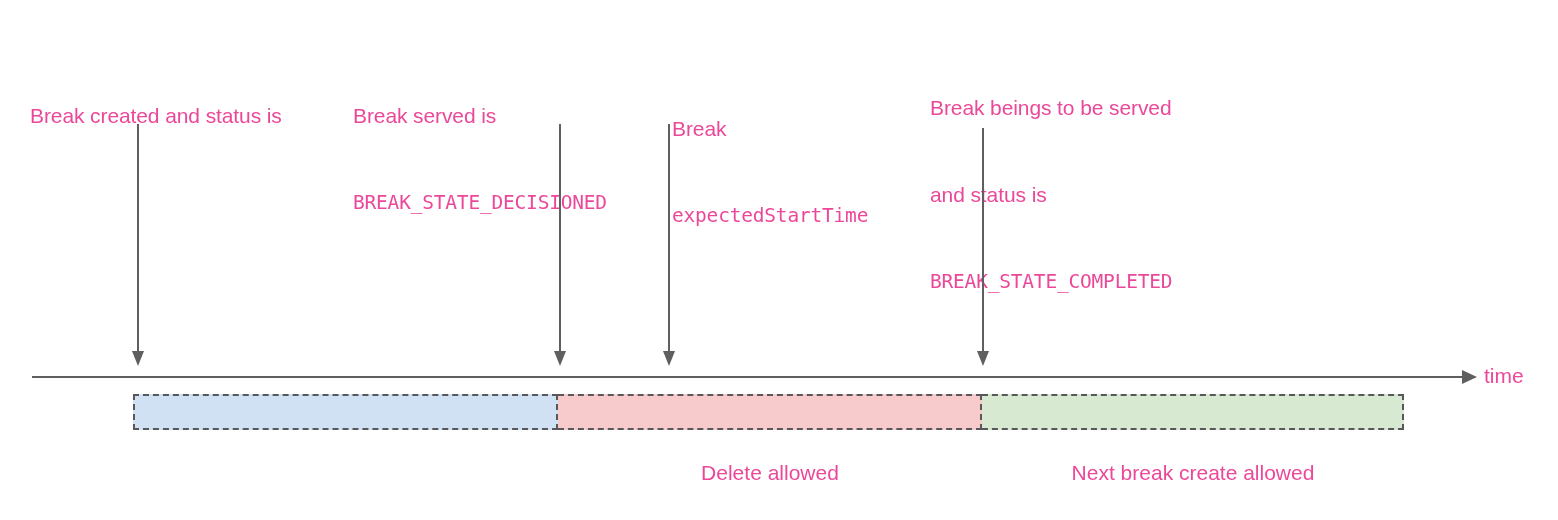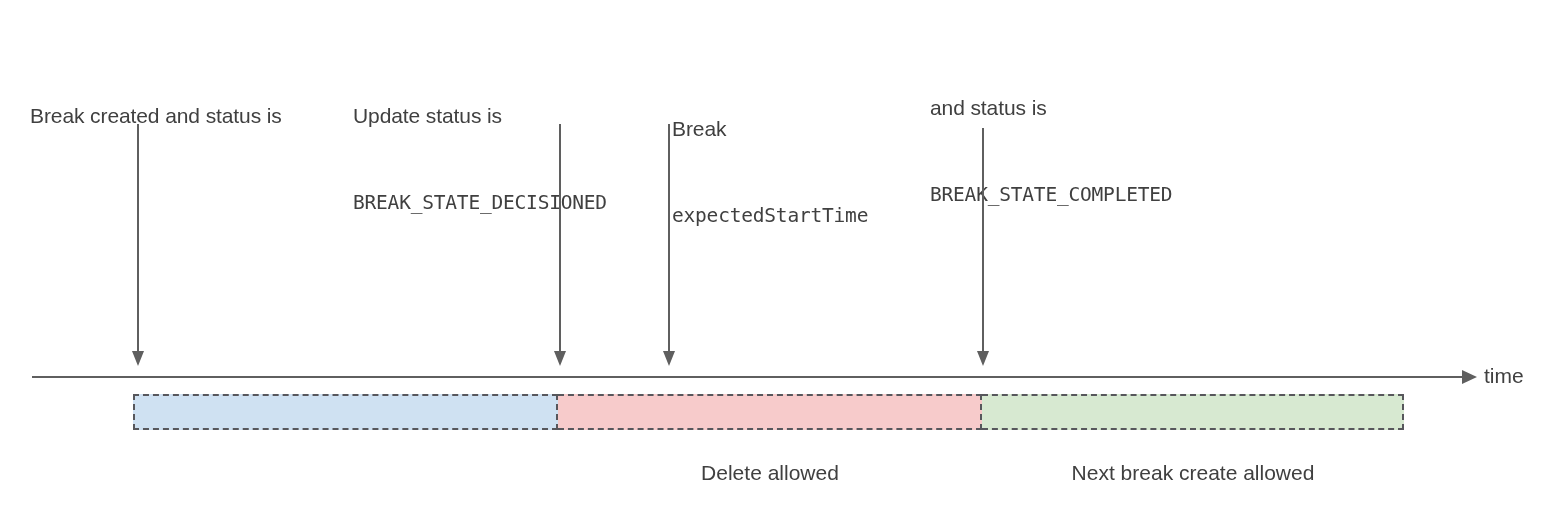--- a/index.html
+++ b/index.html
@@ -6,21 +6,21 @@
     margin: 0;
     padding: 0;
     background: #ffffff;
   }
   #diagram-root {
     position: relative;
     width: 1558px;
     height: 520px;
     background: #ffffff;
     font-family: "Liberation Sans", sans-serif;
-    color: #404040;
+    color: #ec4899;
     overflow: hidden;
   }
 
   
   .annotation {
     position: absolute;
     line-height: 29px;
     white-space: pre;
   }
   .annotation .line-sans {
@@ -115,30 +115,31 @@
 </head>
 <body>
 
 <div id="diagram-root">
 
   <div class="annotation" id="annotation-0">
     <span class="line-sans">Break created and status is</span>
   </div>
 
   <div class="annotation" id="annotation-1">
-    <span class="line-sans">Update status is</span>
+    <span class="line-sans">Break served is</span>
     <span class="line-mono">BREAK_STATE_DECISIONED</span>
   </div>
 
   <div class="annotation" id="annotation-2">
     <span class="line-sans">Break</span>
     <span class="line-mono">expectedStartTime</span>
   </div>
 
   <div class="annotation" id="annotation-3">
+    <span class="line-sans">Break beings to be served</span>
     <span class="line-sans">and status is</span>
     <span class="line-mono">BREAK_STATE_COMPLETED</span>
   </div>
 
   <div class="marker-arrow" id="marker-arrow-0" style="left:129px; top:124px; height:242px;">
     <div class="shaft" style="height:228px;"></div>
     <div class="head" style="top:227px;"></div>
   </div>
 
   <div class="marker-arrow" id="marker-arrow-1" style="left:551px; top:124px; height:242px;">

